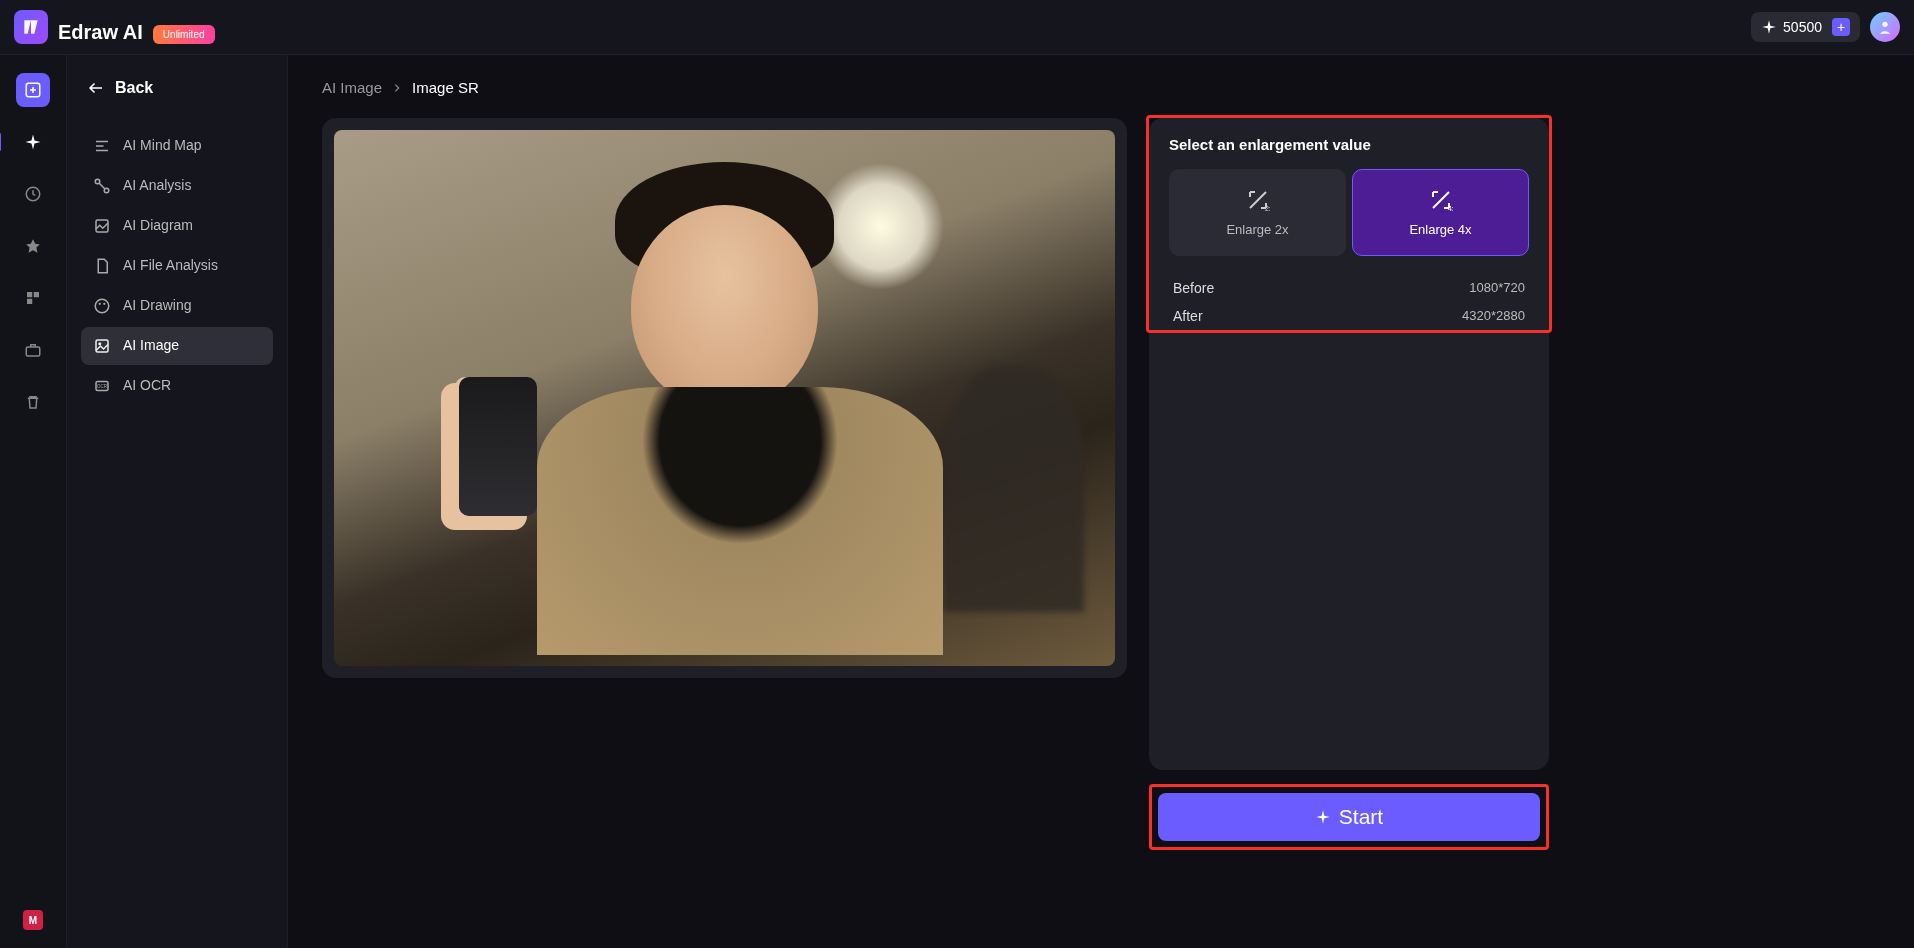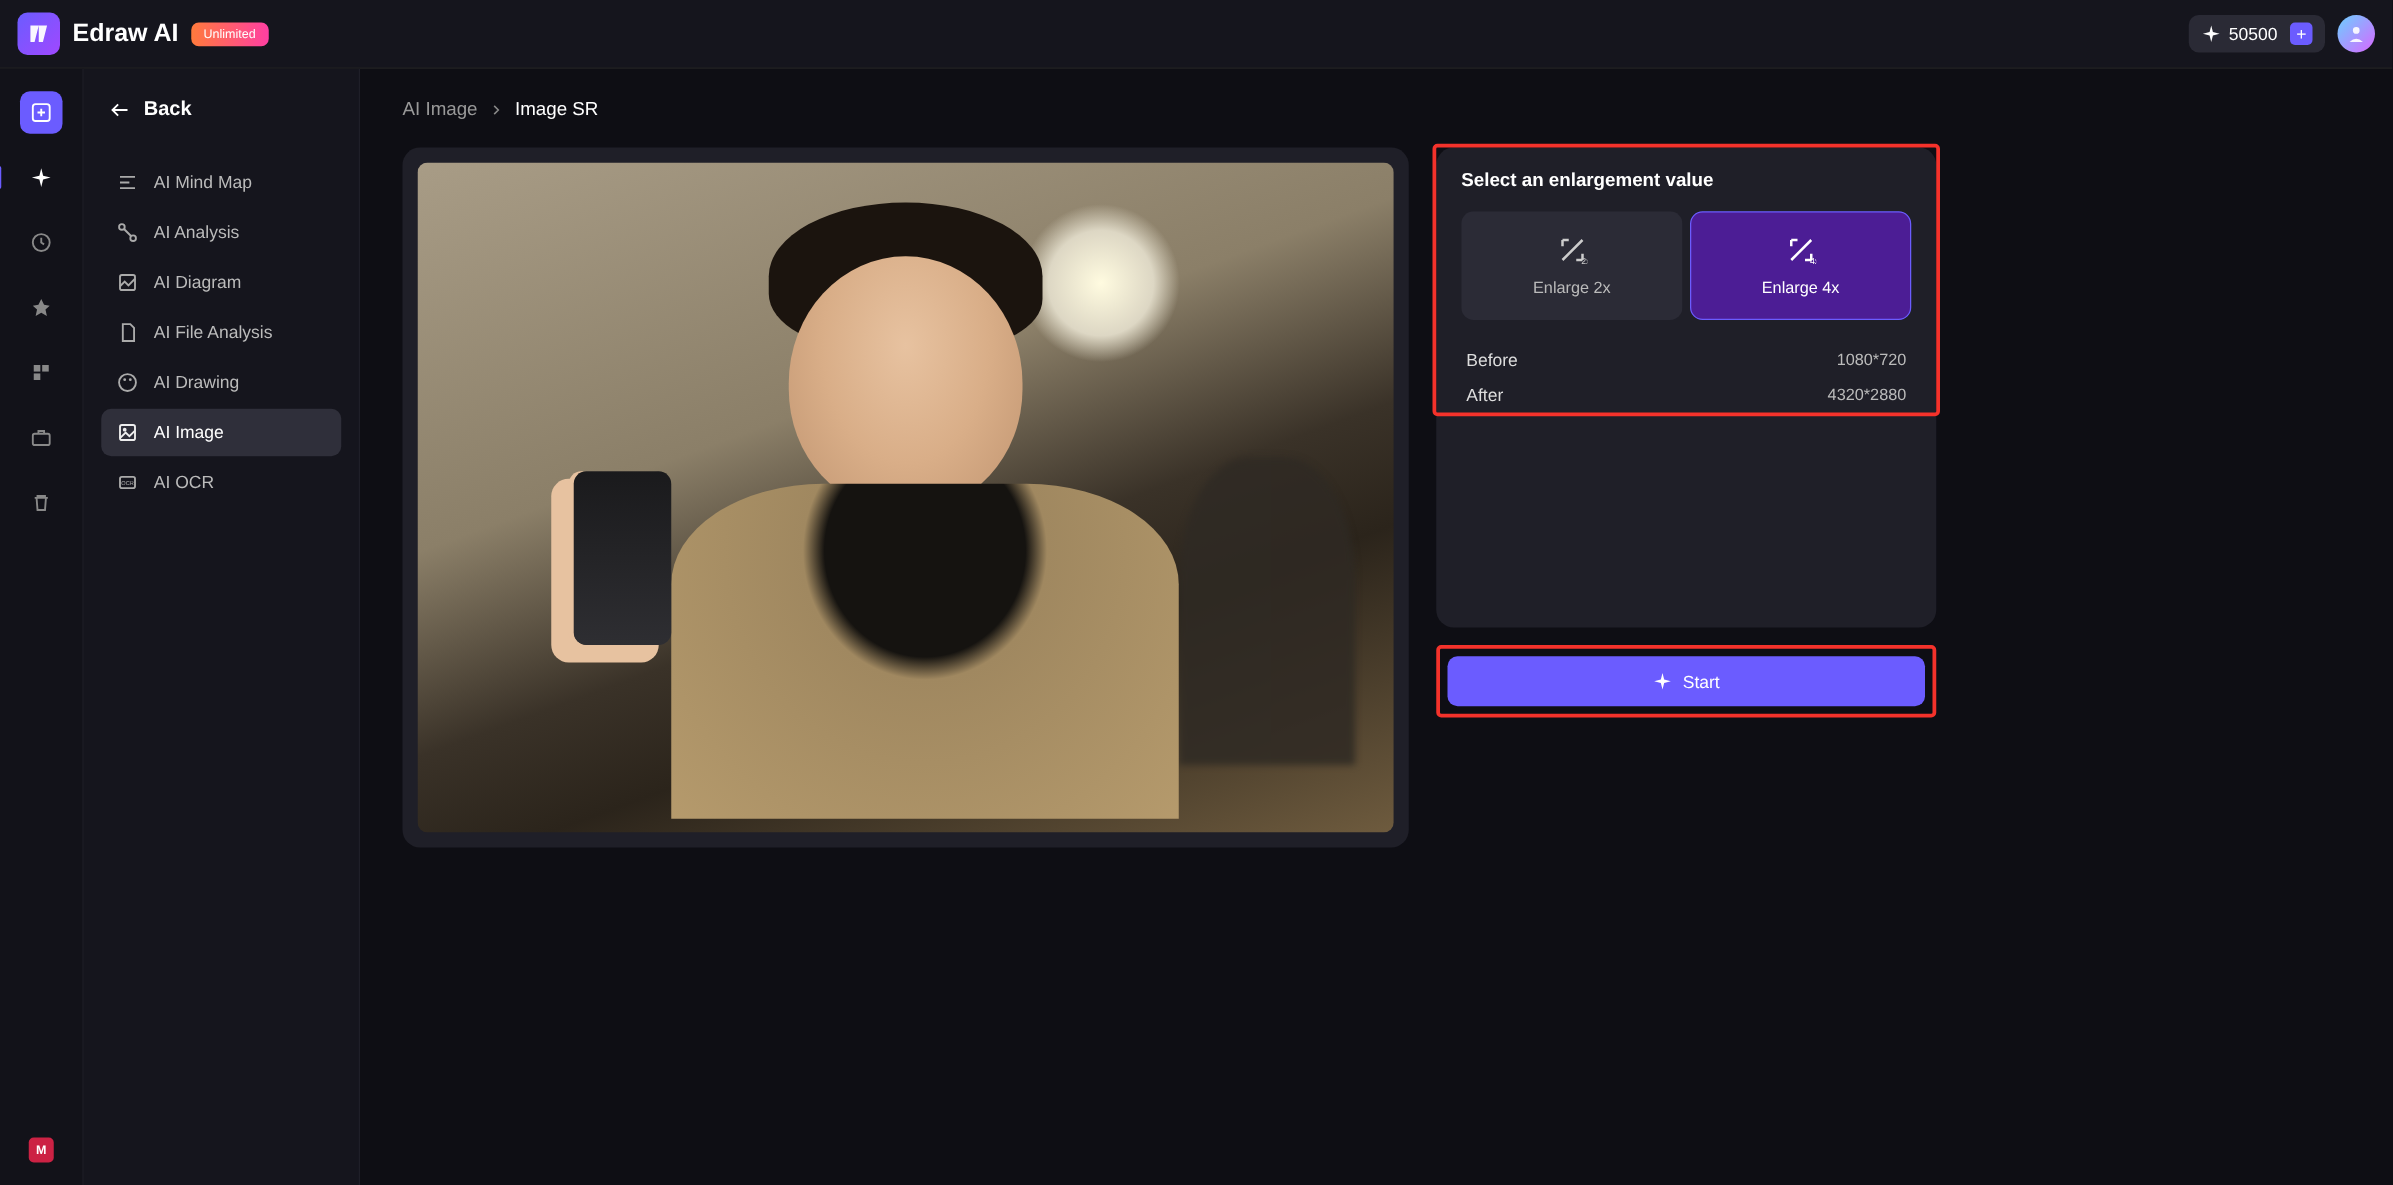--- a/index.html
+++ b/index.html
@@ -1,19 +1,19 @@
 <!DOCTYPE html>
 <html><head>
 <meta charset="utf-8">
 <style>
 * { margin: 0; padding: 0; box-sizing: border-box; }
 body { font-family: -apple-system, BlinkMacSystemFont, 'Segoe UI', sans-serif; background: #0e0e14; color: #fff; width: 1914px; height: 948px; overflow: hidden; }
 
 .topbar { height: 55px; background: #15151d; display: flex; align-items: center; padding: 0 14px; justify-content: space-between; border-bottom: 1px solid #222; }
-.topbar-left { display: flex; align-items: center; gap: 10px; }
+.topbar-left { display: flex; align-items: flex-end; gap: 10px; }
 .logo { width: 34px; height: 34px; background: linear-gradient(135deg, #6b5cff, #a048ff); border-radius: 8px; display: flex; align-items: center; justify-content: center; font-weight: bold; }
 .logo svg { width: 20px; height: 20px; }
 .app-name { font-size: 20px; font-weight: 600; color: #fff; }
 .badge-unlimited { background: linear-gradient(90deg, #ff7a3c, #ff3fa2); padding: 4px 10px; border-radius: 6px; font-size: 10px; font-weight: 500; }
 .topbar-right { display: flex; align-items: center; gap: 10px; }
 .credits { background: #2a2a35; border-radius: 8px; display: flex; align-items: center; gap: 6px; padding: 6px 10px; font-size: 14px; }
 .credits-add { background: #6b5cff; width: 18px; height: 18px; border-radius: 4px; display: flex; align-items: center; justify-content: center; font-size: 14px; margin-left: 4px; }
 .avatar { width: 30px; height: 30px; border-radius: 50%; background: linear-gradient(135deg, #6bd0ff, #d867ff); display:flex;align-items:center;justify-content:center; }
 
 .layout { display: flex; height: calc(100% - 55px); }
@@ -44,24 +44,24 @@
 .hoodie { position:absolute; left:26%; top:48%; width:52%; height:50%; background: radial-gradient(ellipse at 50% 20%, #151310 0%, #151310 28%, #a08860 34%, #b59a6c 100%); border-radius:30% 30% 0 0; }
 .phone { position:absolute; left:16%; top:46%; width:10%; height:26%; background: linear-gradient(#1a1a1c,#2e2e32); border-radius:10px; box-shadow: -4px 0 0 #e7c2a0, -14px 10px 0 4px #e7c2a0; }
 .bg-person { position:absolute; right:4%; top:44%; width:18%; height:46%; background:#2f2a24; border-radius:40% 40% 0 0; filter:blur(3px); opacity:.85; }
 .panel-title { font-size: 15px; font-weight: 600; margin-bottom: 16px; }
 .enlarge-opts { display: flex; gap: 6px; margin-bottom: 18px; }
 .opt { flex:1; background: #2b2b36; border-radius: 10px; padding: 18px 10px; display:flex; flex-direction:column; align-items:center; gap:10px; cursor:pointer; font-size: 13px; color:#bbb; border:1px solid transparent; }
 .opt.selected { border: 1px solid #6b5cff; background:#4c1d95; color:#fff; }
 .opt-icon { width:24px; height:24px; }
 .dim-row { display:flex; justify-content:space-between; font-size:14px; color:#ddd; padding: 6px 4px; }
 .dim-row .val { color:#bbb; font-size:13px; }
-.start-btn { background:#6b5cff; border:none; color:#fff; border-radius:8px; width:100%; padding:12px; font-size:14px; display:flex; align-items:center; justify-content:center; gap:8px; cursor:pointer; }
-
-
-.right { width:400px; display:flex; flex-direction:column; height:456px; }
+.start-btn { background:#6b5cff; border:none; color:#fff; border-radius:8px; width:100%; padding:12px; font-size:21px; display:flex; align-items:center; justify-content:center; gap:8px; cursor:pointer; }
+
+
+.right { width:400px; display:flex; flex-direction:column; height:732px; }
 .card-bg { background:#1f1f28; border-radius:14px; flex:1; position:relative; padding:18px 20px; }
 .red-top { position:absolute; top:-3px; left:-3px; right:-3px; height:218px; border:3px solid #f4322b; border-radius:4px; pointer-events:none; }
 .start-outer { margin-top:14px; border:3px solid #f4322b; padding:6px; border-radius:4px; }
 
 svg { display:block; }
 </style>
 </head>
 <body>
 
 <div class="topbar">

